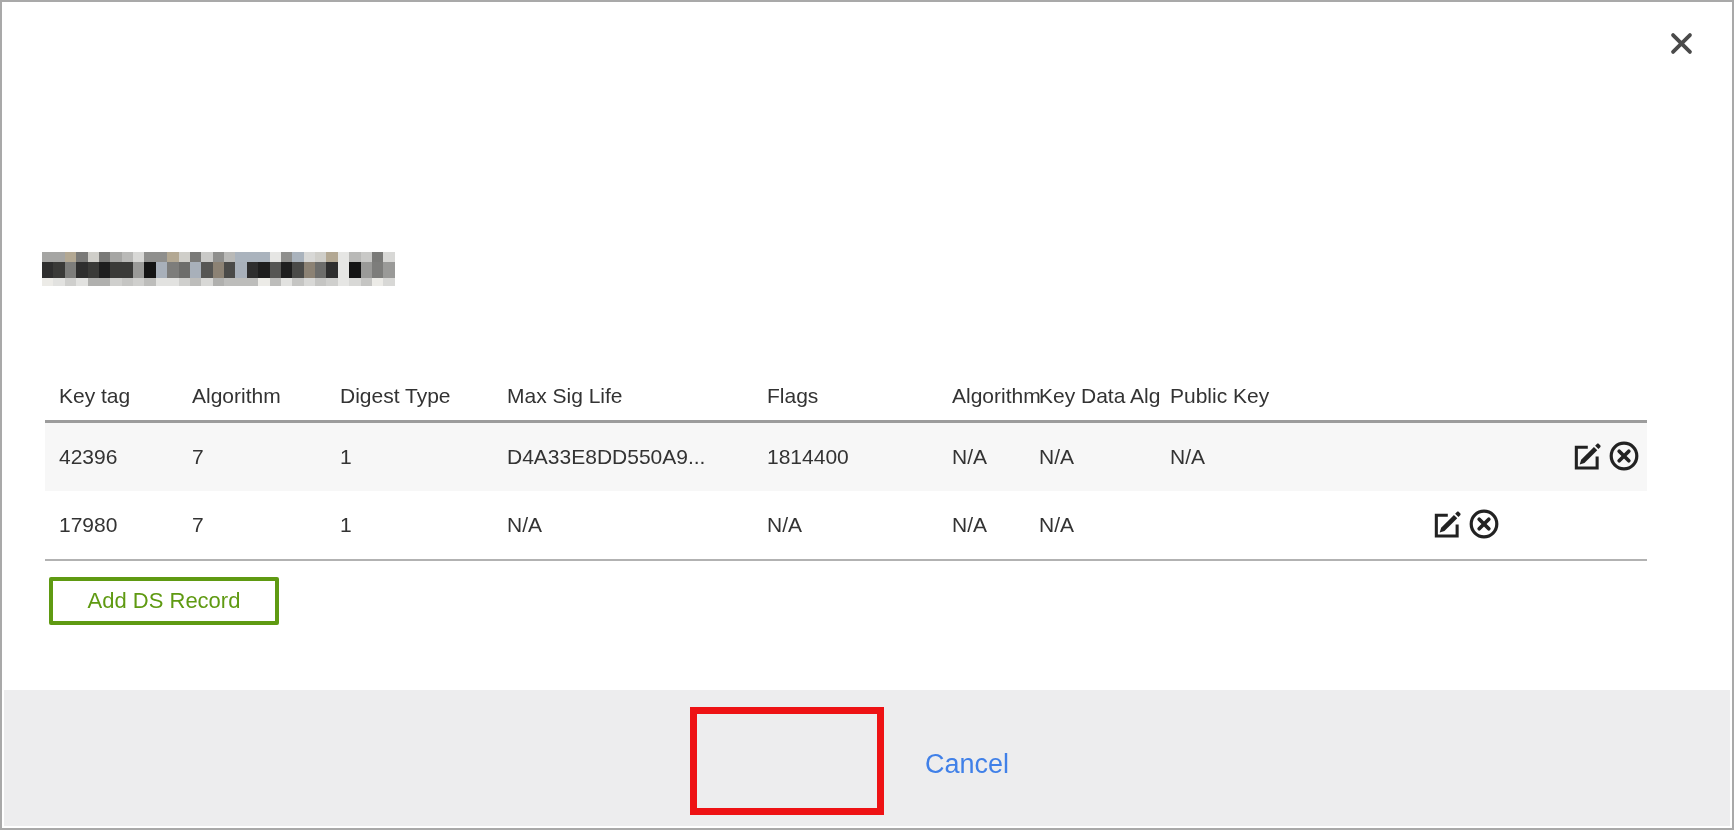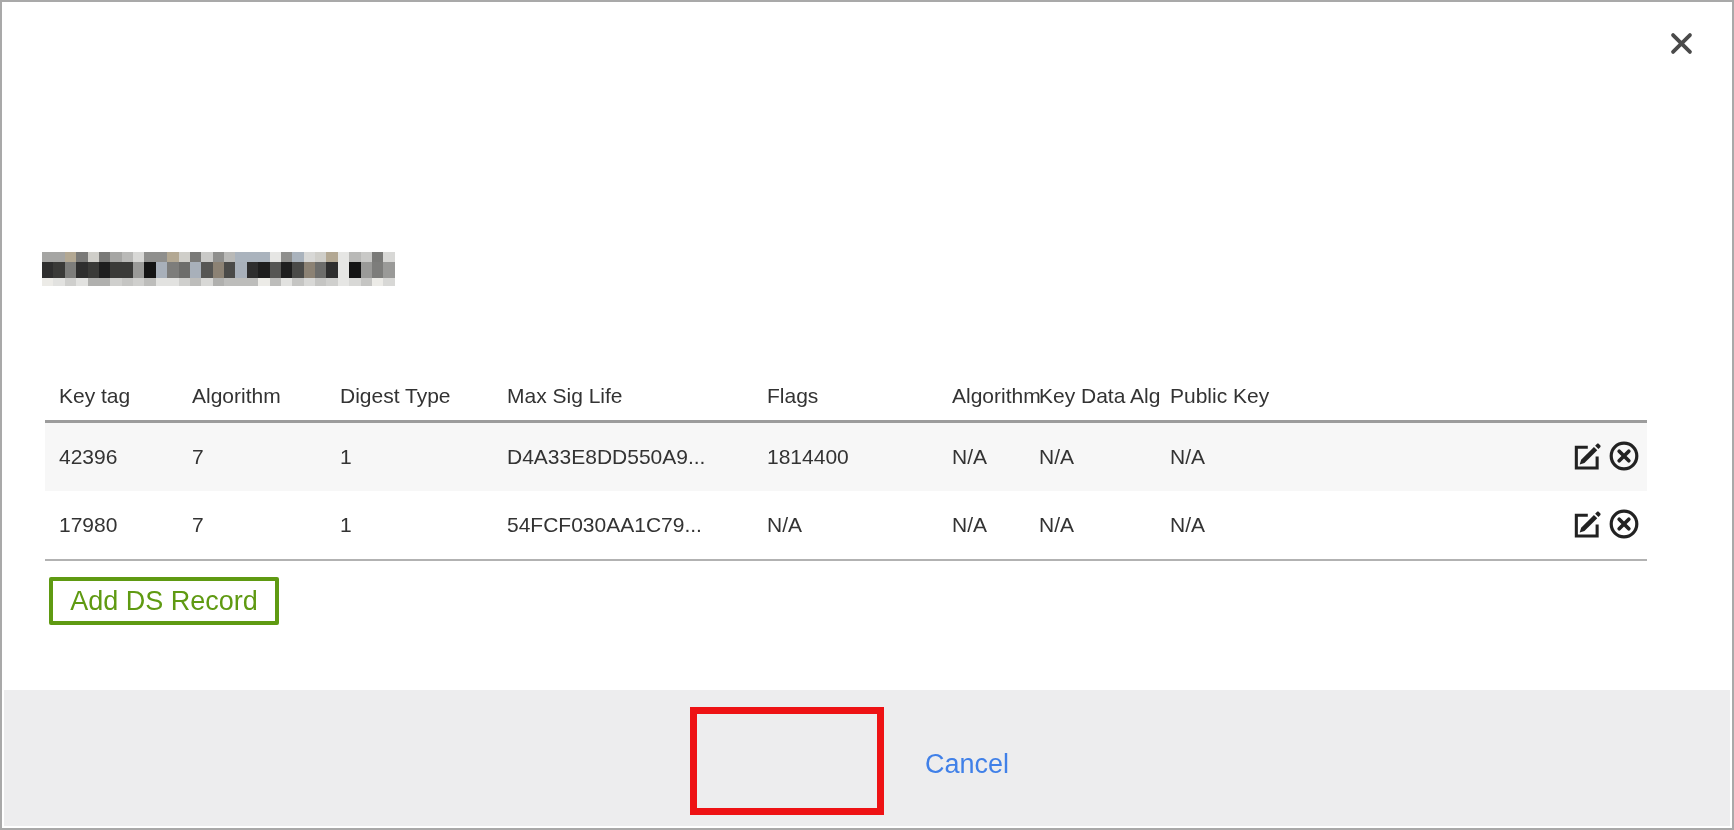--- a/index.html
+++ b/index.html
@@ -46,21 +46,21 @@
   .tbody { border-top: 3px solid #9c9c9c; border-bottom: 2px solid #b2b2b2; }
   .tbody .trow { height: 68px; }
   .tbody .trow:nth-child(odd) { background: #f7f7f7; }
   .tbody .cell { font-size: 21px; color: #333; }
   .actions { justify-self: end; display: flex; align-items: center; gap: 3px; padding-right: 6px; }
   .icon-btn { background: none; border: none; cursor: pointer; width: 34px; height: 34px; display: flex; align-items: center; justify-content: center; padding: 0; }
   .add-btn {
     position: absolute; left: 47px; top: 575px;
     width: 230px; height: 48px;
     background: #fff; border: 4px solid #5f9a12; border-radius: 2px;
-    color: #5f9a12; font-size: 27px; font-family: "Liberation Sans", sans-serif;
+    color: #5f9a12; font-size: 22px; font-family: "Liberation Sans", sans-serif;
     cursor: pointer;
   }
   .footer {
     position: absolute; left: 2px; right: 2px; bottom: 2px; height: 136px;
     background: #ededee;
   }
   .annotation-box {
     position: absolute; left: 688px; top: 705px;
     width: 194px; height: 108px;
     border: 7px solid #ee1214;
@@ -237,21 +237,20 @@
               </svg>
             </span>
           </button>
         </div>
       </div>
 
       <div class="trow">
         <div class="cell">17980</div>
         <div class="cell">7</div>
         <div class="cell">1</div>
-        <div class="cell">54FCF030AA1C79...</div>
         <div class="cell">N/A</div>
         <div class="cell">N/A</div>
         <div class="cell">N/A</div>
         <div class="cell">N/A</div>
         <div class="cell"></div>
         <div class="actions">
           <button class="icon-btn">
             <span>
               <svg width="32" height="32" viewBox="0 0 24 24">
                 <path d="M19.6 12.4V21H4V5.4h8.6" fill="none" stroke="#222" stroke-width="2.3"></path>

